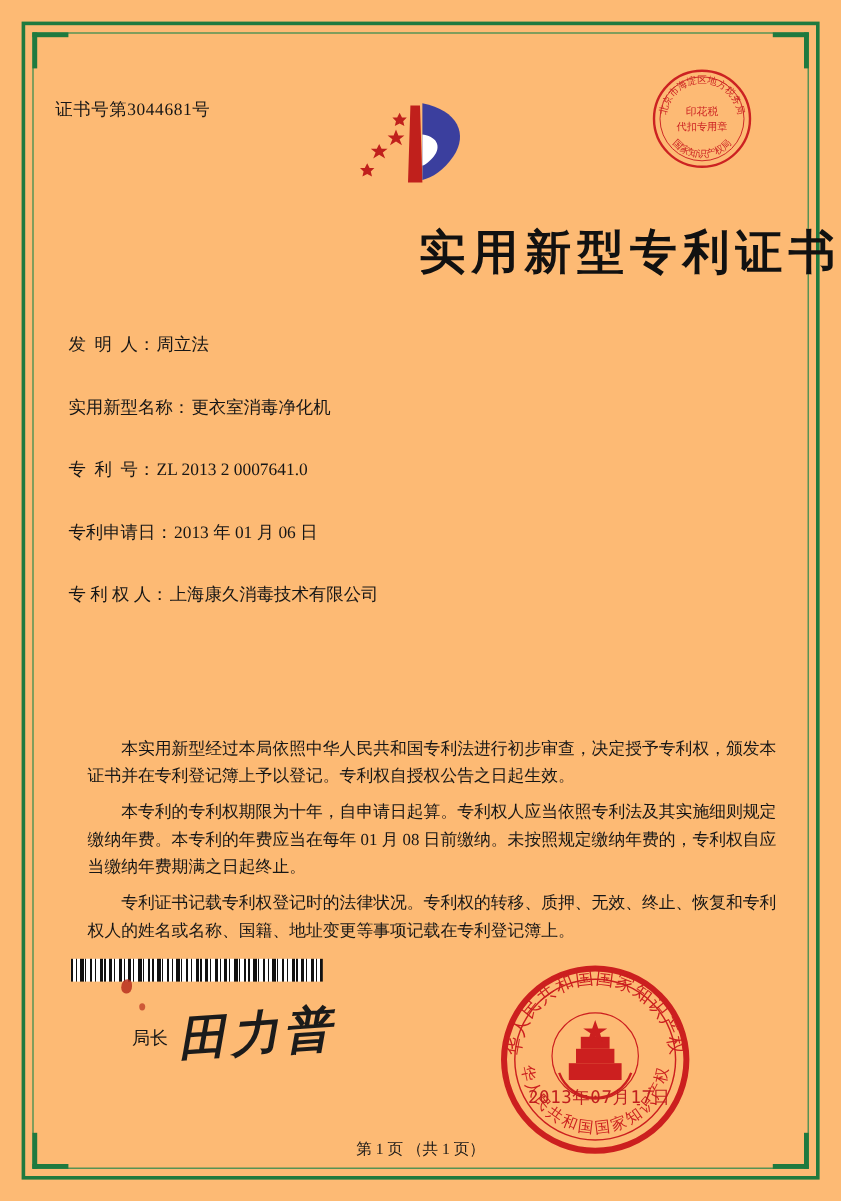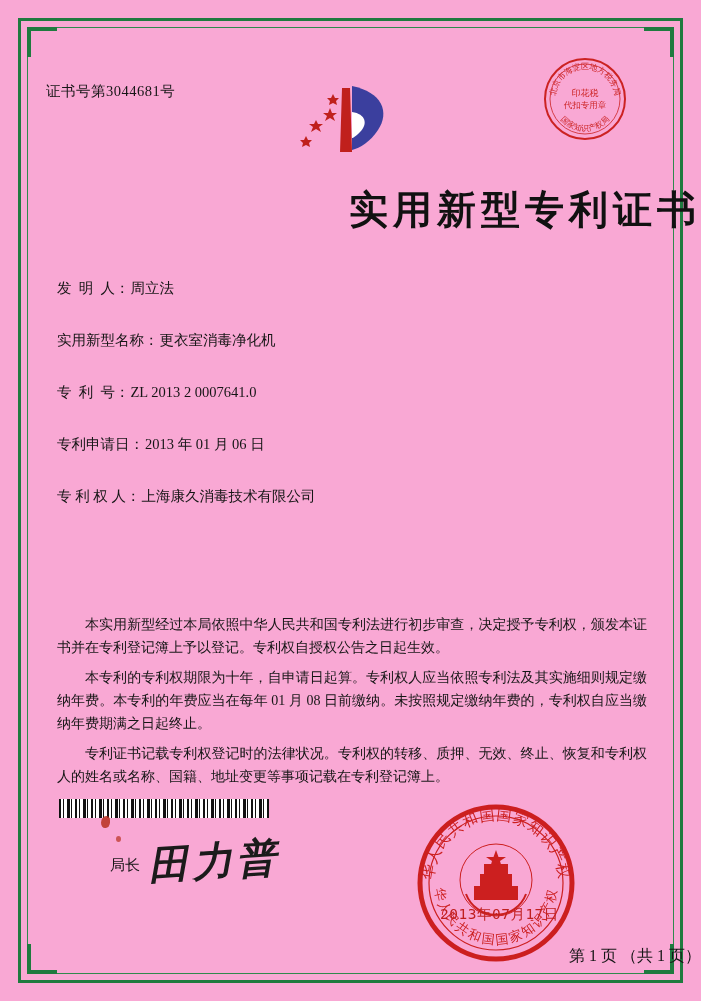--- a/index.html
+++ b/index.html
@@ -11,21 +11,21 @@
     width: 701px;
     height: 1001px;
     font-family: "Liberation Serif", "DejaVu Serif", serif;
     color: #1a1a1a;
     overflow: hidden;
   }
   .page {
     position: relative;
     width: 701px;
     height: 1001px;
-    background: #f9a8d4;
+    background: #fdba74;
   }
 
   
   .border-outer {
     position: absolute;
     left: 18px; top: 18px;
     width: 665px; height: 965px;
     border: 3px solid #1f7a3f;
     box-sizing: border-box;
   }
@@ -112,21 +112,21 @@
   
   .body-text {
     position: absolute;
     left: 57px;
     top: 614px;
     width: 590px;
     font-size: 14px;
     color: #161616;
   }
   .body-text p {
-    margin: 0 0 8px 0;
+    margin: 0 0 8px 16px;
     text-indent: 28px;
     line-height: 1.62;
     text-align: justify;
   }
 
   
   .barcode {
     position: absolute;
     left: 59px;
     top: 799px;
@@ -194,22 +194,22 @@
     font-size: 14.5px;
     color: #c01f1f;
     letter-spacing: 0.5px;
     font-family: "DejaVu Sans Mono", monospace;
   }
 
   .page-footer {
     position: absolute;
     left: 0; right: 0;
     bottom: 34px;
-    text-align: right;
-    font-size: 16px;
+    text-align: center;
+    font-size: 13px;
     color: #161616;
   }
 </style>
 </head>
 <body>
 
 <div class="page">
 
   <div class="border-outer"></div>
   <div class="border-inner"></div>

